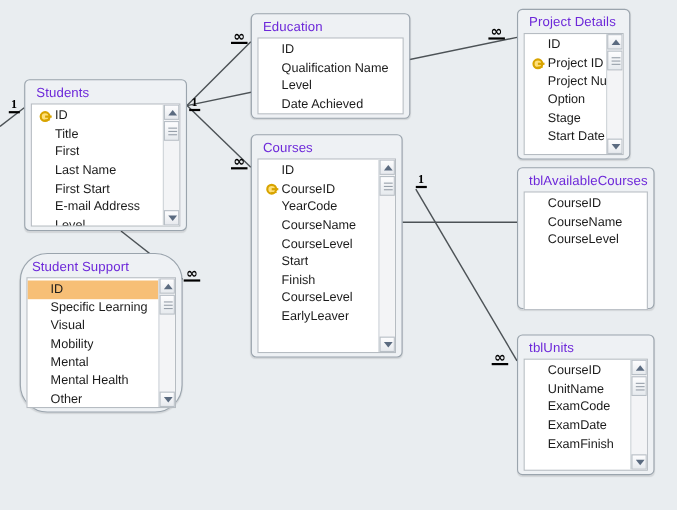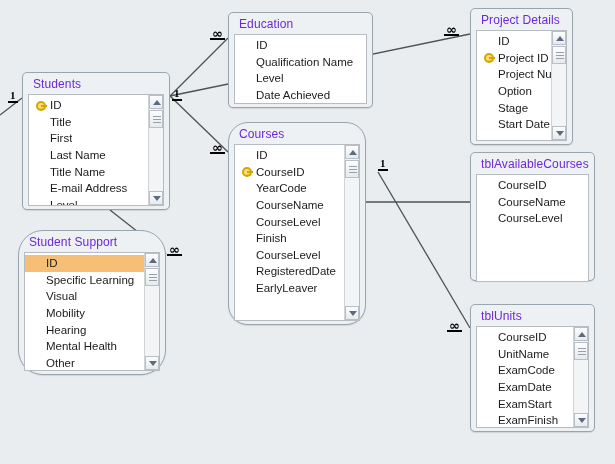--- a/index.html
+++ b/index.html
@@ -138,21 +138,21 @@
             <li>
               <span class="keycell"></span>
               <span class="fname">First</span>
             </li>
             <li>
               <span class="keycell"></span>
               <span class="fname">Last Name</span>
             </li>
             <li>
               <span class="keycell"></span>
-              <span class="fname">Title Name</span>
+              <span class="fname">First Start</span>
             </li>
             <li>
               <span class="keycell"></span>
               <span class="fname">E-mail Address</span>
             </li>
             <li>
               <span class="keycell"></span>
               <span class="fname">Level</span>
             </li>
           </ul>
@@ -229,21 +229,21 @@
             </div>
             <div class="thumb">
               <b></b>
             </div>
             <div class="btn dn">
               <i></i>
             </div>
           </div>
         </div>
       </div>
-      <div class="tbl" style="left: 228px; top: 122px; width: 138px; height: 203px; border-radius: 20px;">
+      <div class="tbl" style="left: 228px; top: 122px; width: 138px; height: 203px;">
         <div class="tbl-title">Courses</div>
         <div class="tbl-body" style="height: 177px;">
           <ul class="fields" style="margin-right: 15px;">
             <li>
               <span class="keycell"></span>
               <span class="fname">ID</span>
             </li>
             <li>
               <span class="keycell">
                 <span class="key"></span>
@@ -257,29 +257,29 @@
             <li>
               <span class="keycell"></span>
               <span class="fname">CourseName</span>
             </li>
             <li>
               <span class="keycell"></span>
               <span class="fname">CourseLevel</span>
             </li>
             <li>
               <span class="keycell"></span>
+              <span class="fname">Start</span>
+            </li>
+            <li>
+              <span class="keycell"></span>
               <span class="fname">Finish</span>
             </li>
             <li>
               <span class="keycell"></span>
               <span class="fname">CourseLevel</span>
-            </li>
-            <li>
-              <span class="keycell"></span>
-              <span class="fname">RegisteredDate</span>
             </li>
             <li>
               <span class="keycell"></span>
               <span class="fname">EarlyLeaver</span>
             </li>
           </ul>
           <div class="sb">
             <div class="btn up">
               <i></i>
             </div>
@@ -307,21 +307,21 @@
             <li>
               <span class="keycell"></span>
               <span class="fname">Visual</span>
             </li>
             <li>
               <span class="keycell"></span>
               <span class="fname">Mobility</span>
             </li>
             <li>
               <span class="keycell"></span>
-              <span class="fname">Hearing</span>
+              <span class="fname">Mental</span>
             </li>
             <li>
               <span class="keycell"></span>
               <span class="fname">Mental Health</span>
             </li>
             <li>
               <span class="keycell"></span>
               <span class="fname">Other</span>
             </li>
           </ul>
@@ -369,24 +369,20 @@
               <span class="keycell"></span>
               <span class="fname">UnitName</span>
             </li>
             <li>
               <span class="keycell"></span>
               <span class="fname">ExamCode</span>
             </li>
             <li>
               <span class="keycell"></span>
               <span class="fname">ExamDate</span>
-            </li>
-            <li>
-              <span class="keycell"></span>
-              <span class="fname">ExamStart</span>
             </li>
             <li>
               <span class="keycell"></span>
               <span class="fname">ExamFinish</span>
             </li>
           </ul>
           <div class="sb">
             <div class="btn up">
               <i></i>
             </div>

